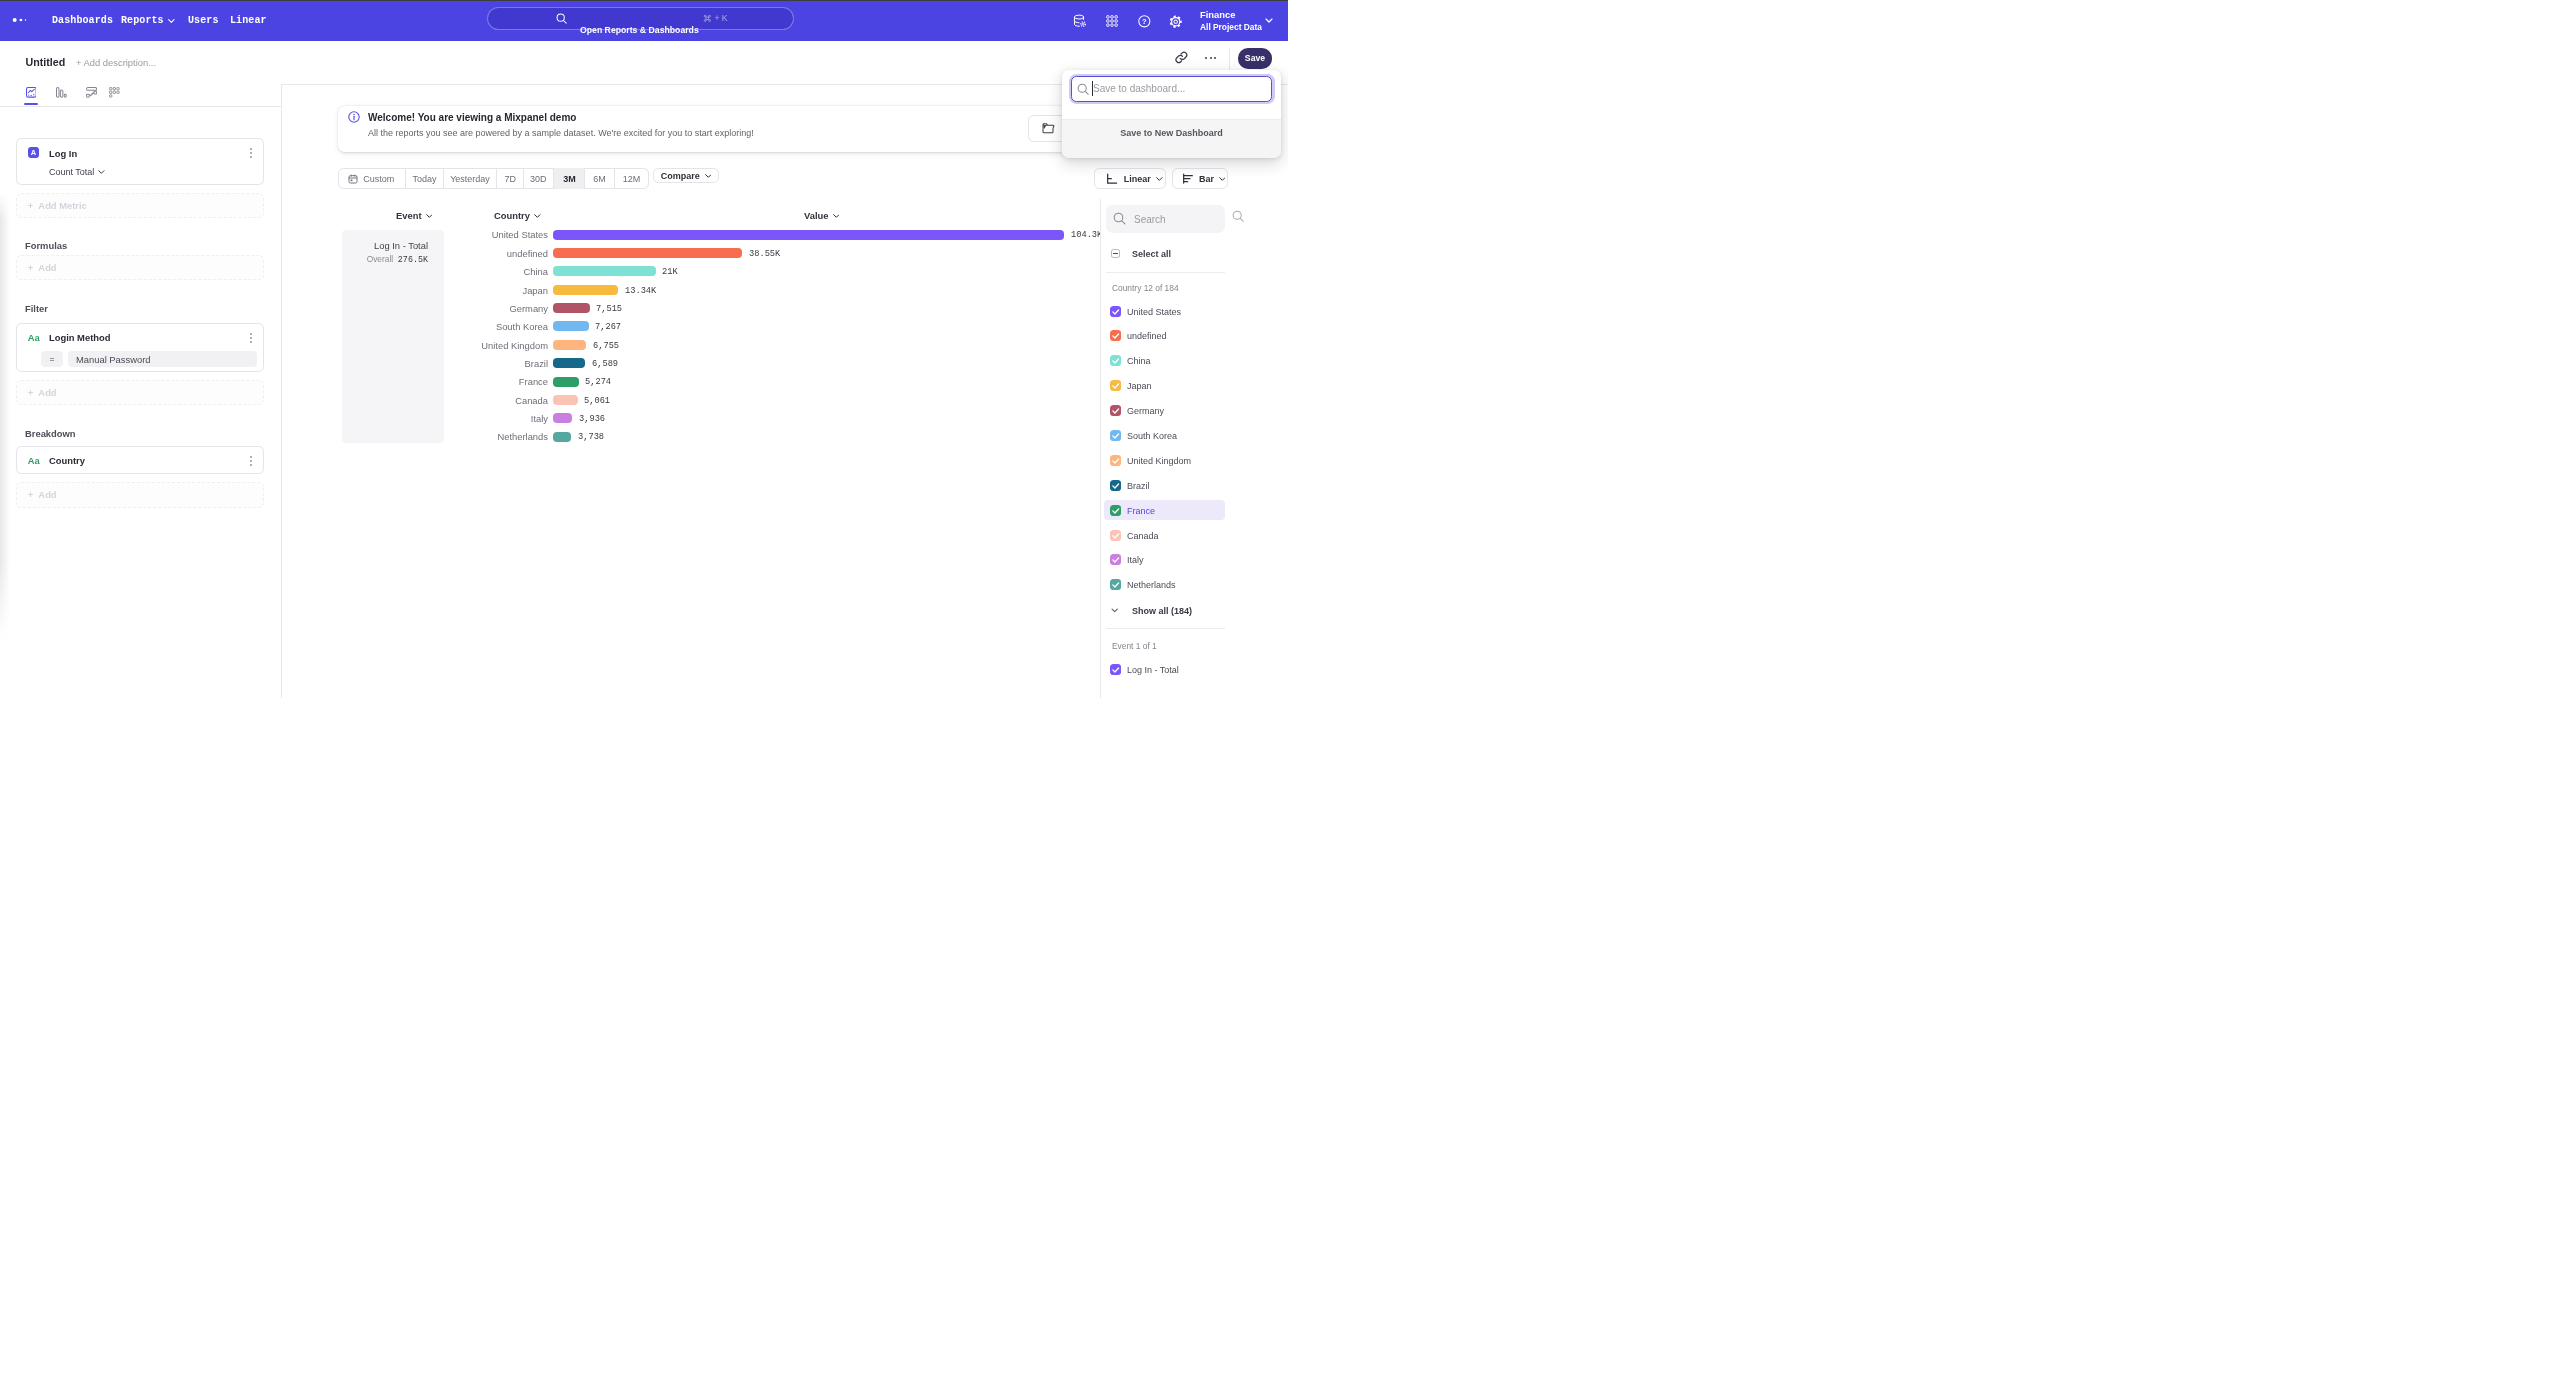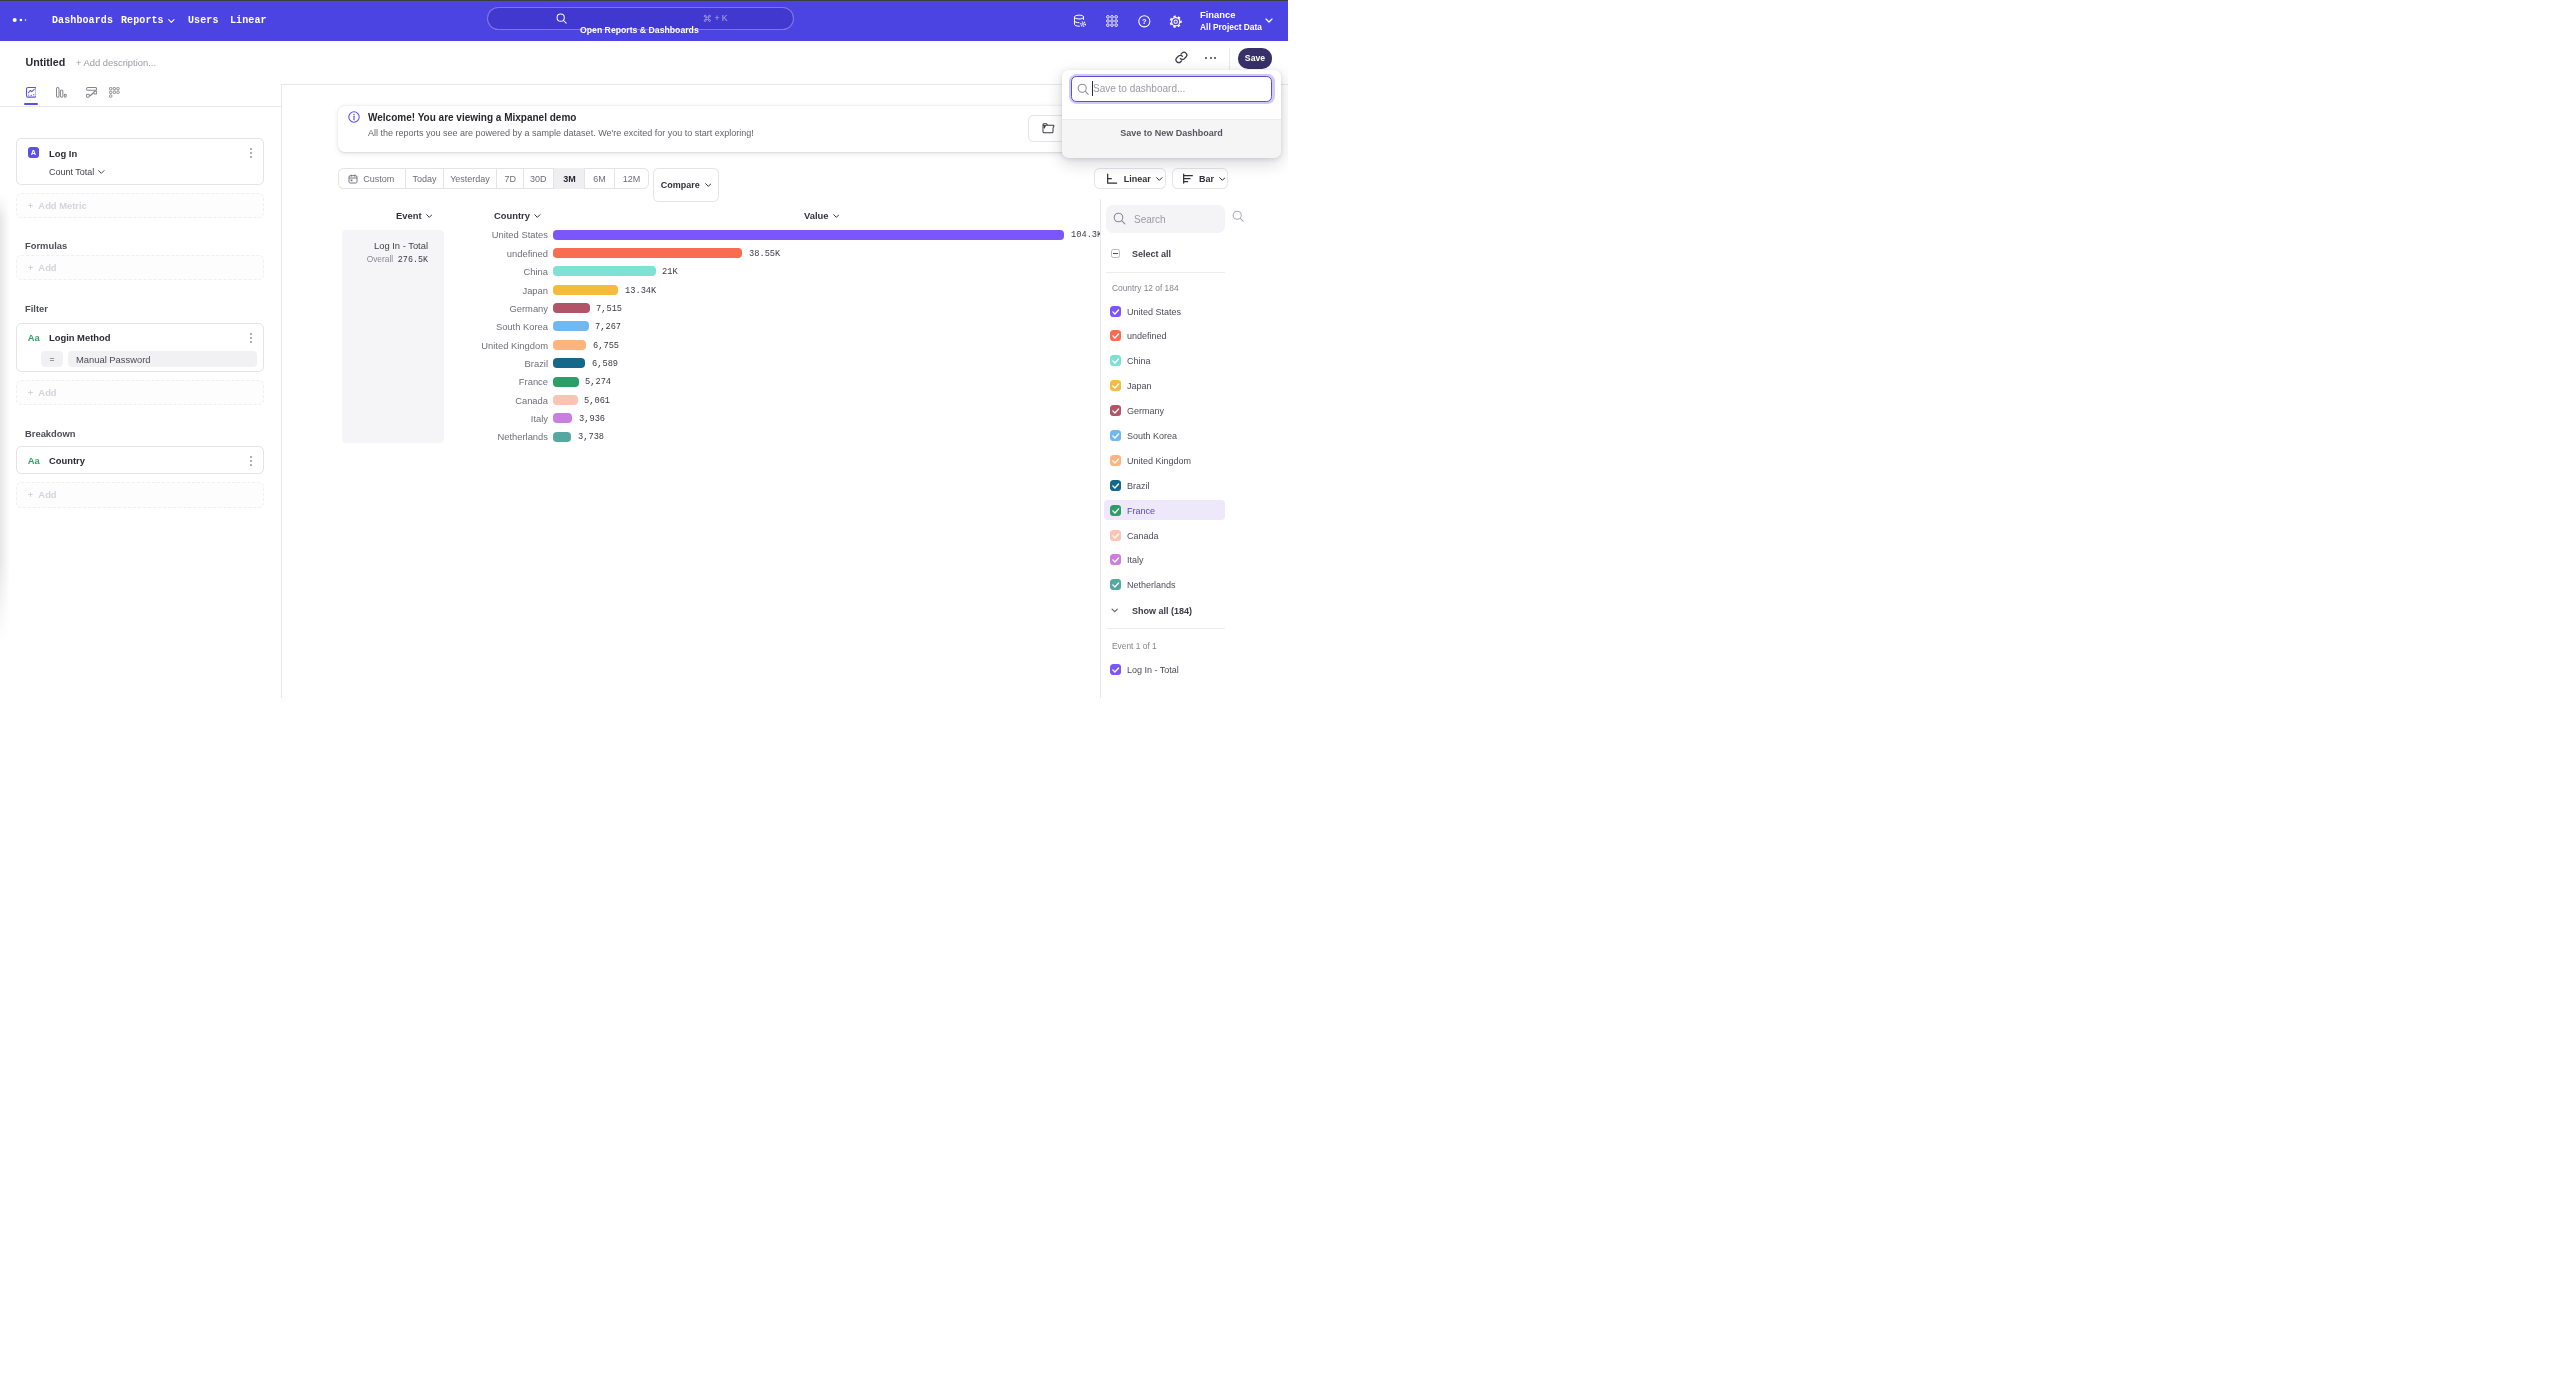--- a/index.html
+++ b/index.html
@@ -257,21 +257,21 @@
         </g>
       </svg>
   Custom</div>
 <div class="seg" style="left:405px;width:38px;">Today</div>
 <div class="seg" style="left:443px;width:53px;">Yesterday</div>
 <div class="seg" style="left:496px;width:27.5px;">7D</div>
 <div class="seg" style="left:523px;width:29.5px;">30D</div>
 <div class="seg" style="left:553px;width:32px;background:#efeff2;color:#26262e;font-weight:700;">3M</div>
 <div class="seg" style="left:584px;width:30px;">6M</div>
 <div class="seg" style="left:614px;width:34px;border-radius:0 5.4px 5.4px 0;">12M</div>
-<div class="btn" style="left:653px;top:168px;width:66px;height:34px;justify-content:center;">Compare
+<div class="btn" style="left:653px;top:168px;width:66px;height:15px;justify-content:center;">Compare
   <svg style="margin-left:4.7px" width="6.7" height="4" viewBox="0 0 10 6">
         <path d="M1 1l4 4 4-4" stroke="#2f2f38" stroke-width="1.5" fill="none" stroke-linecap="round" stroke-linejoin="round"></path>
       </svg>
 </div>
 <div class="btn" style="left:1094px;top:168px;width:72px;height:21px;">
   <svg style="margin-left:10.7px" width="12" height="11.4" viewBox="0 0 18 17">
         <g stroke="#2f2f38" stroke-width="1.8" fill="none" stroke-linecap="round">
           <path d="M2.5 1.5v13.5h13.5"></path>
           <path d="M2.5 8.5h5.5"></path>
         </g>

